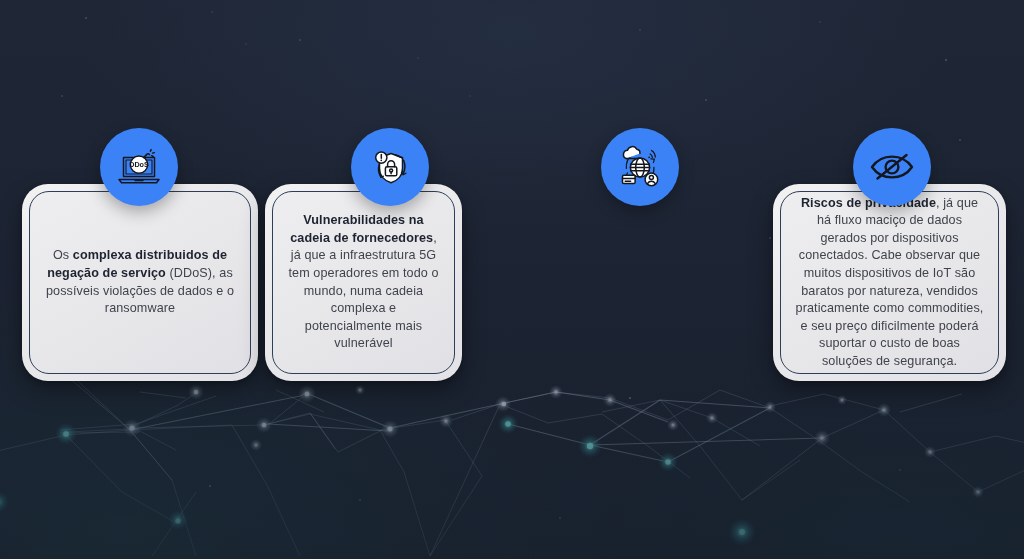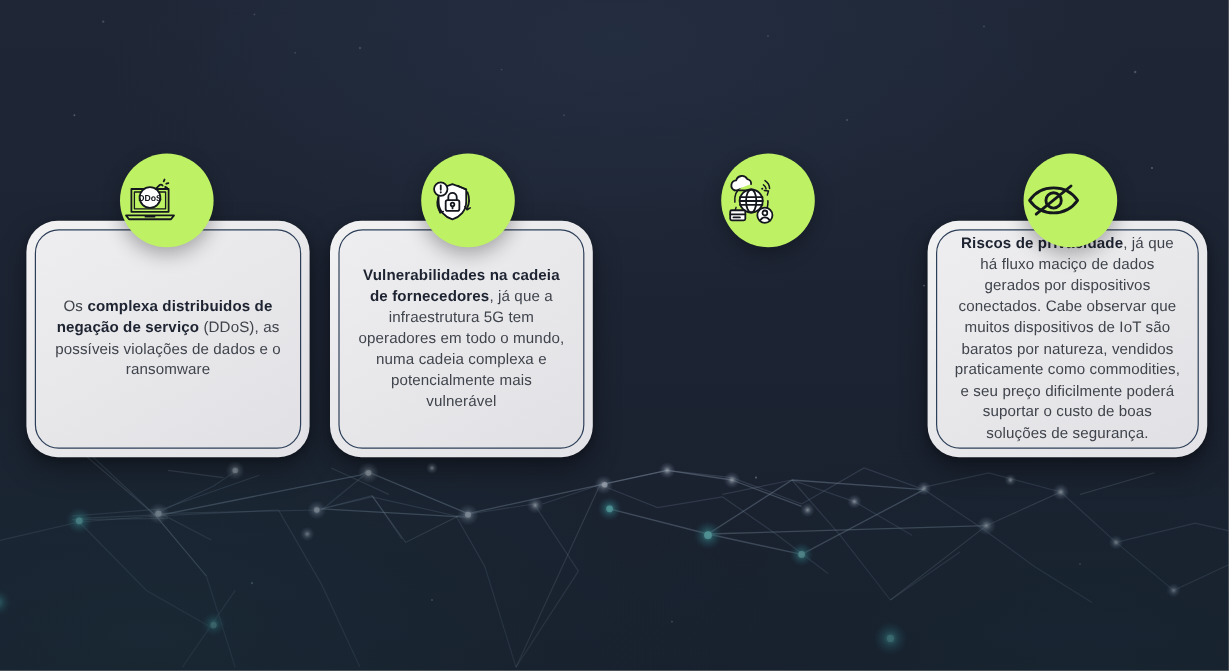--- a/index.html
+++ b/index.html
@@ -63,33 +63,34 @@
     line-height:17.6px;
     color:#3f434b;
     text-align:center;
     letter-spacing:.1px;
     width:100%;
   }
   .card-text b { color:#1d2330; font-weight:700; }
 
   
   .card-1 { left:22px;  width:236px; }
-  .card-2 { left:275px; width:219px; }
+  .card-2 { left:265px; width:197px; }
   .card-3 { left:528px; width:233px; }
   .card-4 { left:773px; width:233px; }
 
   
   .icon-bubble {
     position:absolute;
     top:128px;
     width:78px; height:78px;
     border-radius:50%;
-    background:#bef264;
+    background:#3b82f6;
     display:flex;
     align-items:center;
+    justify-content:center;
     box-shadow:0 6px 16px rgba(0,0,0,.30);
   }
   .icon-bubble svg { display:block; }
   .bub-1 { left:100px; }
   .bub-2 { left:351px; }
   .bub-3 { left:601px; }
   .bub-4 { left:853px; }
 </style>
 </head>
 <body>

